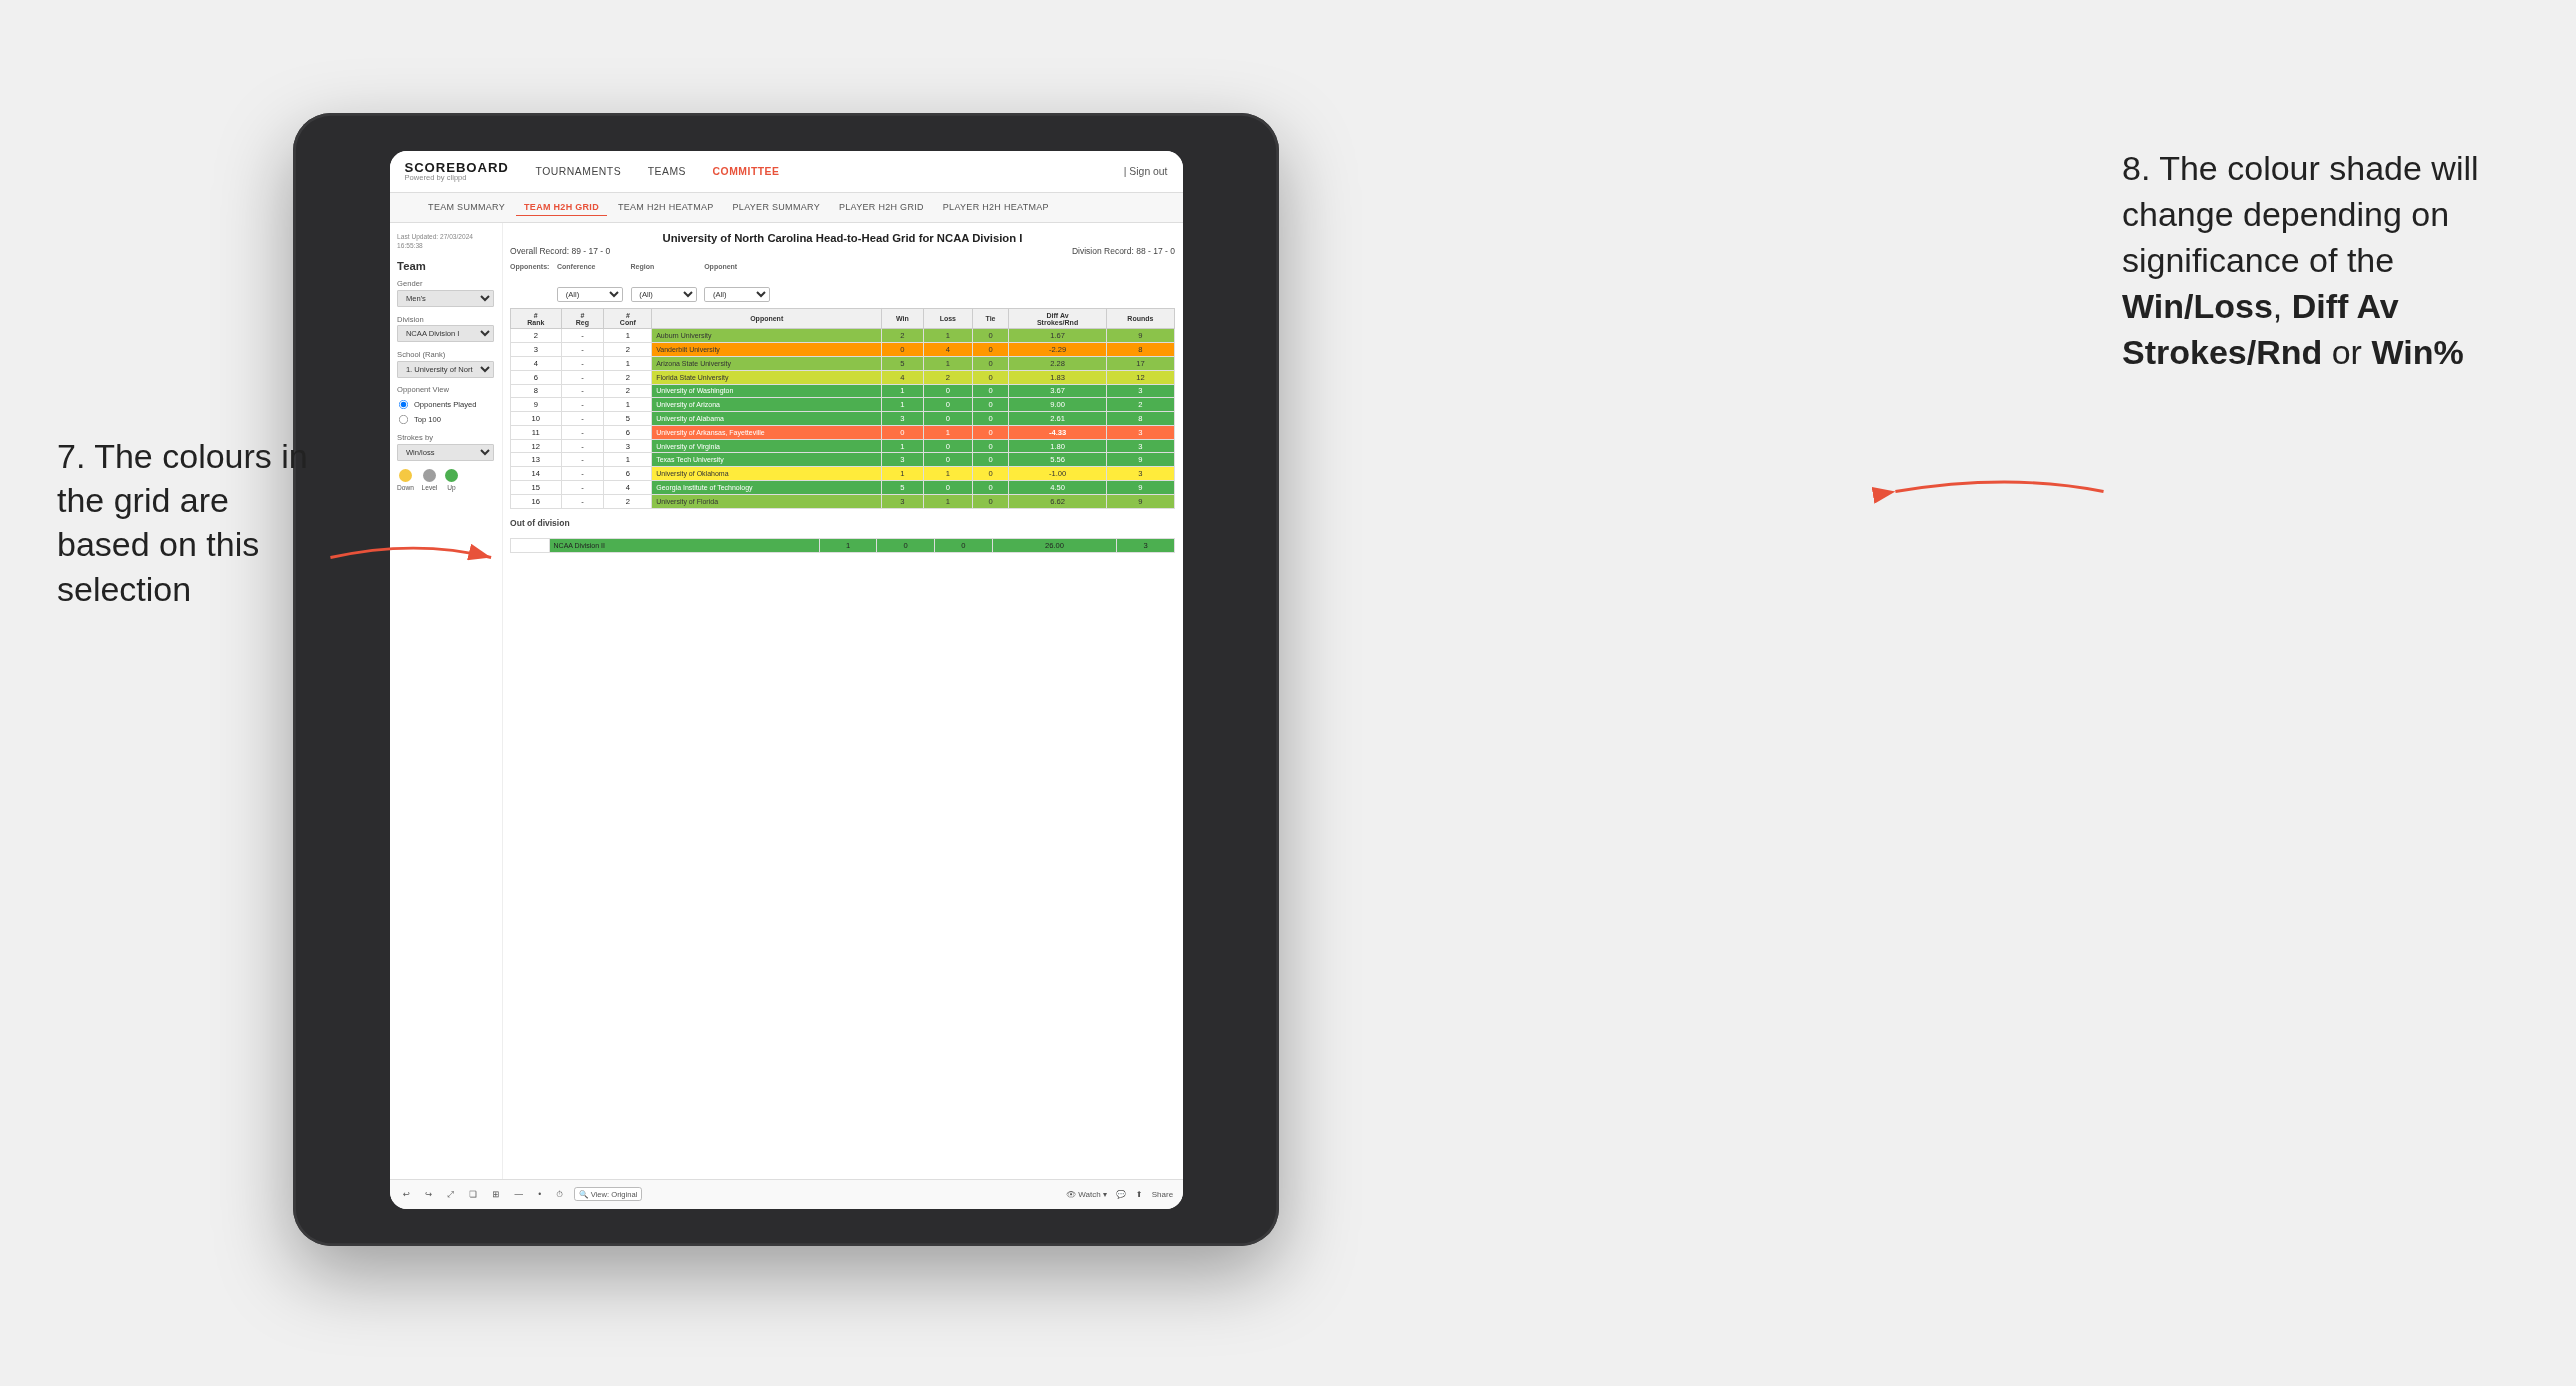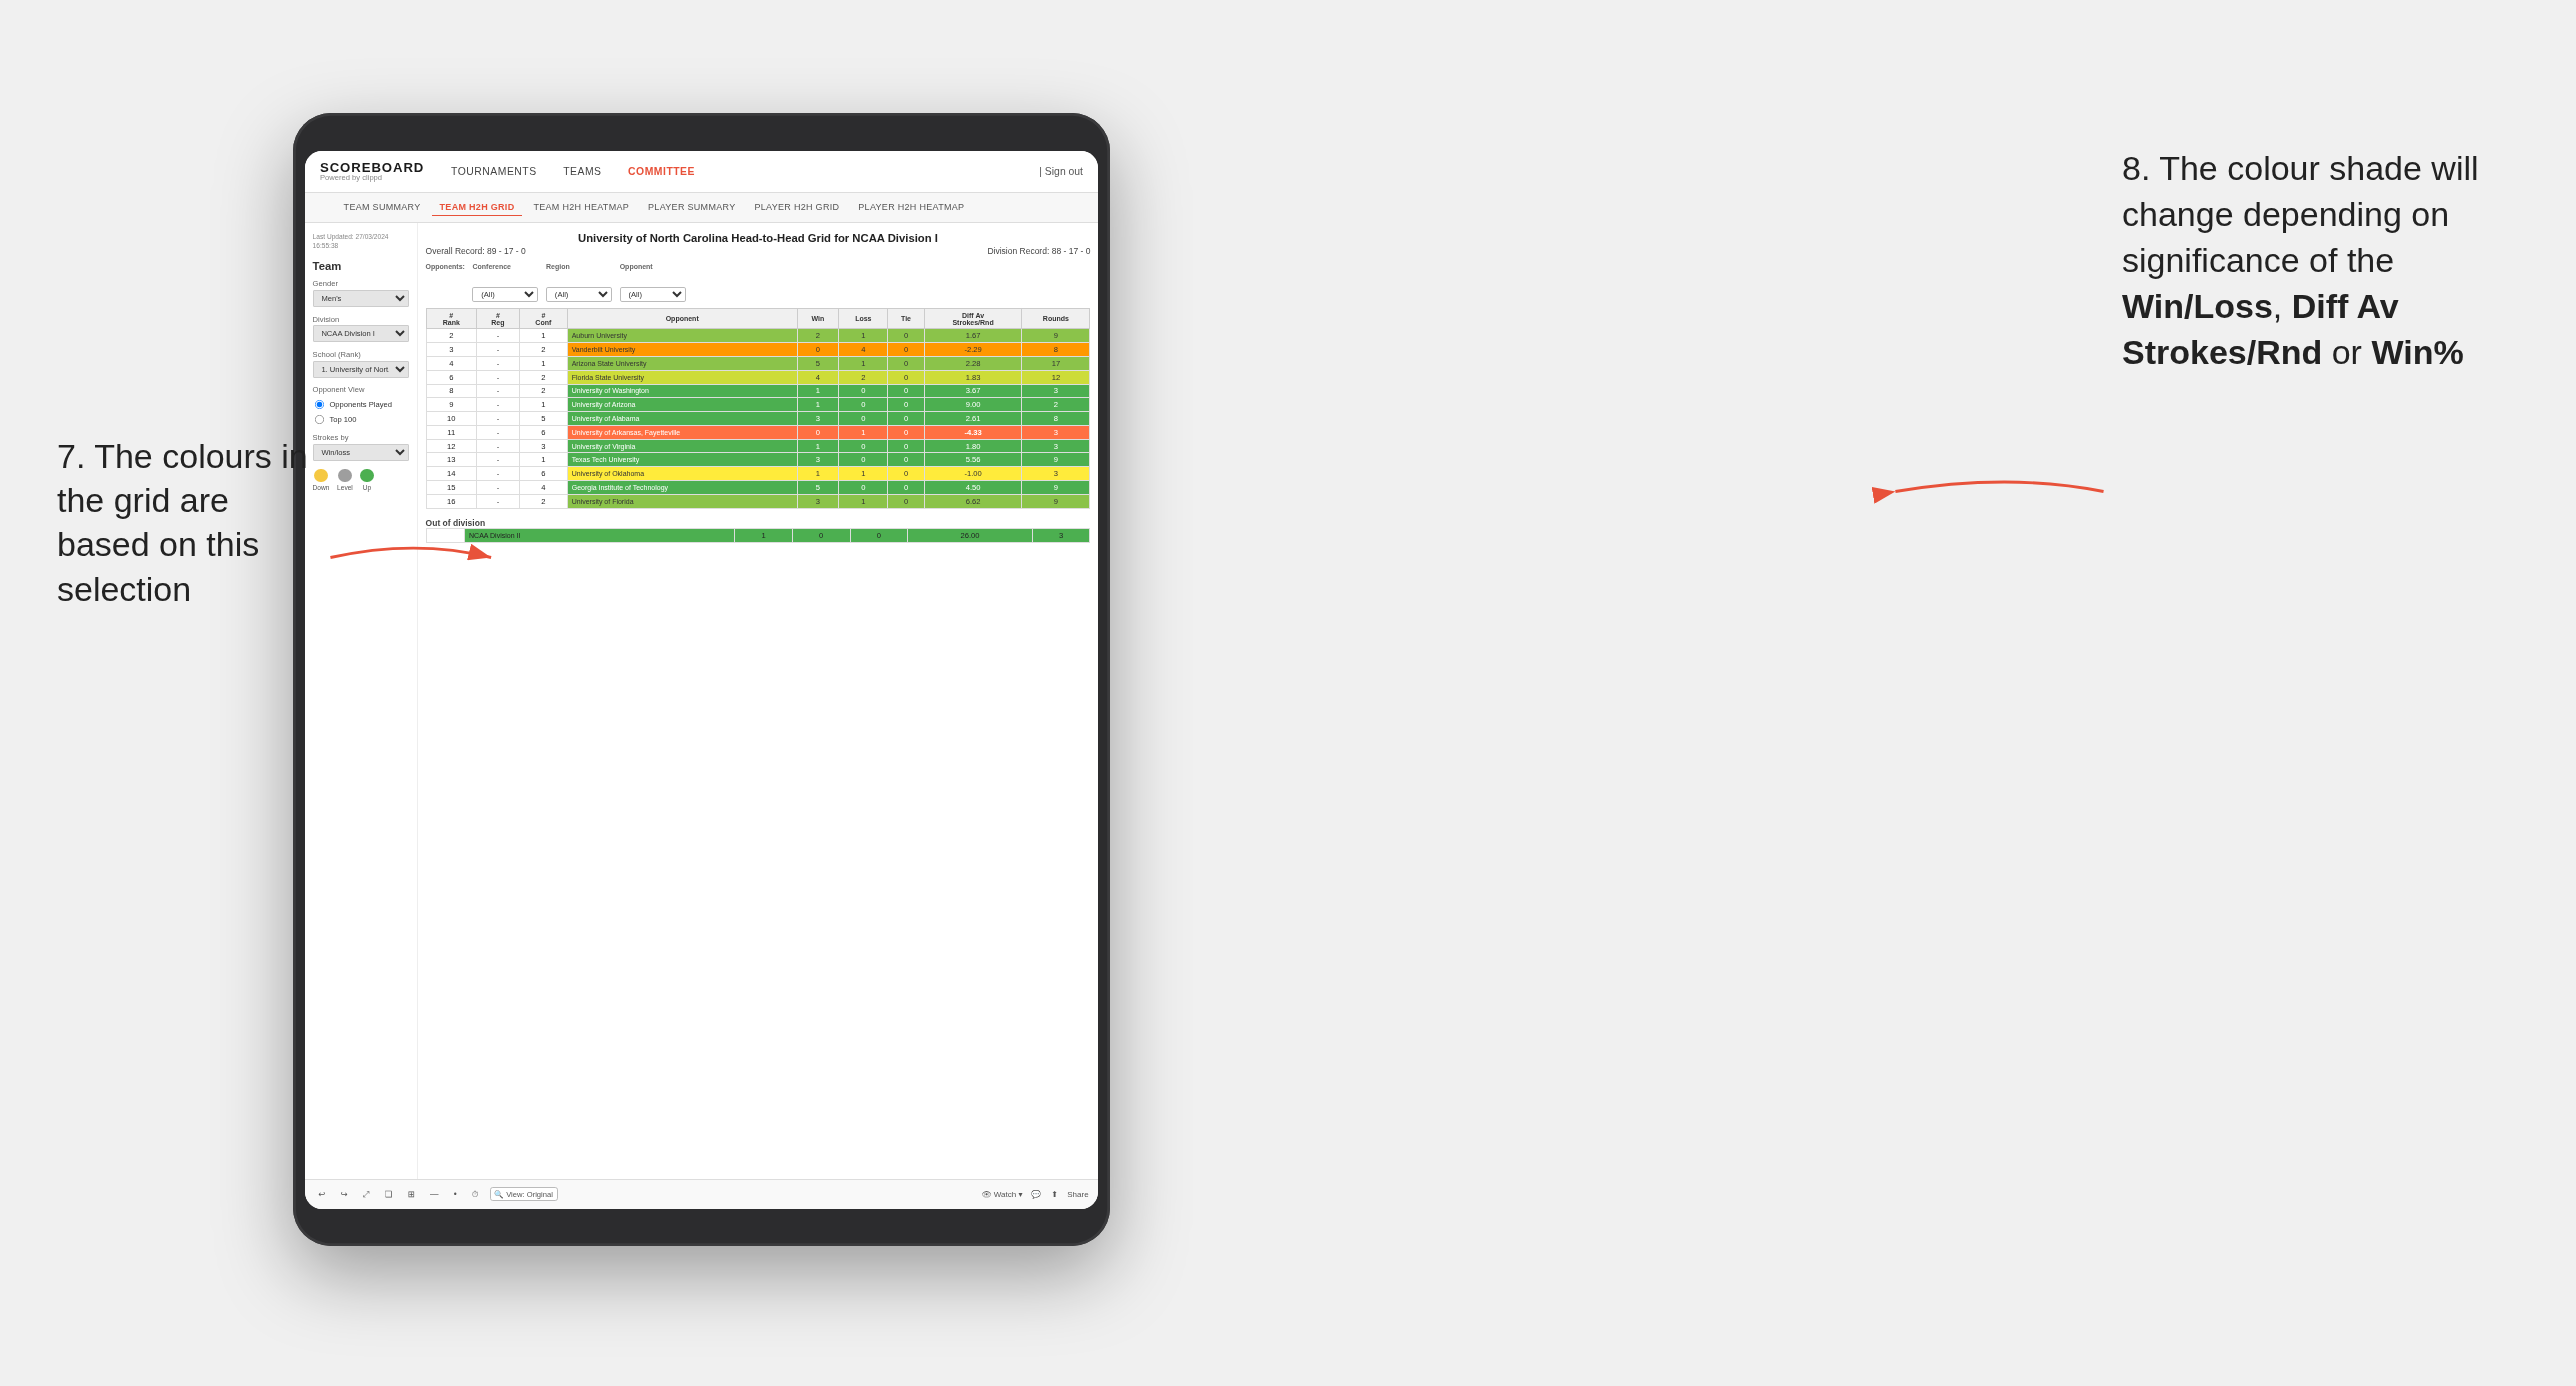--- a/index.html
+++ b/index.html
@@ -56,21 +56,21 @@
       top: 463px;
       width: 246px;
       height: 57px;
     }
 
     
     .ipad {
       position: absolute;
       left: 293px;
       top: 113px;
-      width: 817px;
+      width: 986px;
       height: 1133px;
       background: #2c2c2e;
       border-radius: 38px;
       box-shadow: 0 28px 76px rgba(0,0,0,0.35), inset 0 0 0 2.8px #3a3a3c;
       display: flex;
       align-items: center;
       justify-content: center;
     }
     .ipad-screen {
       width: 793px;
@@ -315,21 +315,21 @@
     .green-dark { background-color: #4caf50; color: #fff; }
 
     
     .out-of-division {
       margin-top: 9.4px;
     }
     .out-of-division-title {
       font-size: 8.5px;
       font-weight: 600;
       color: #444;
-      margin-bottom: 0;
+      margin-bottom: 10px;
     }
 
     
     .bottom-toolbar {
       border-top: 0.9px solid #ddd;
       background: #f9f9f9;
       height: 30px;
       display: flex;
       align-items: center;
       padding: 0 9.4px;

